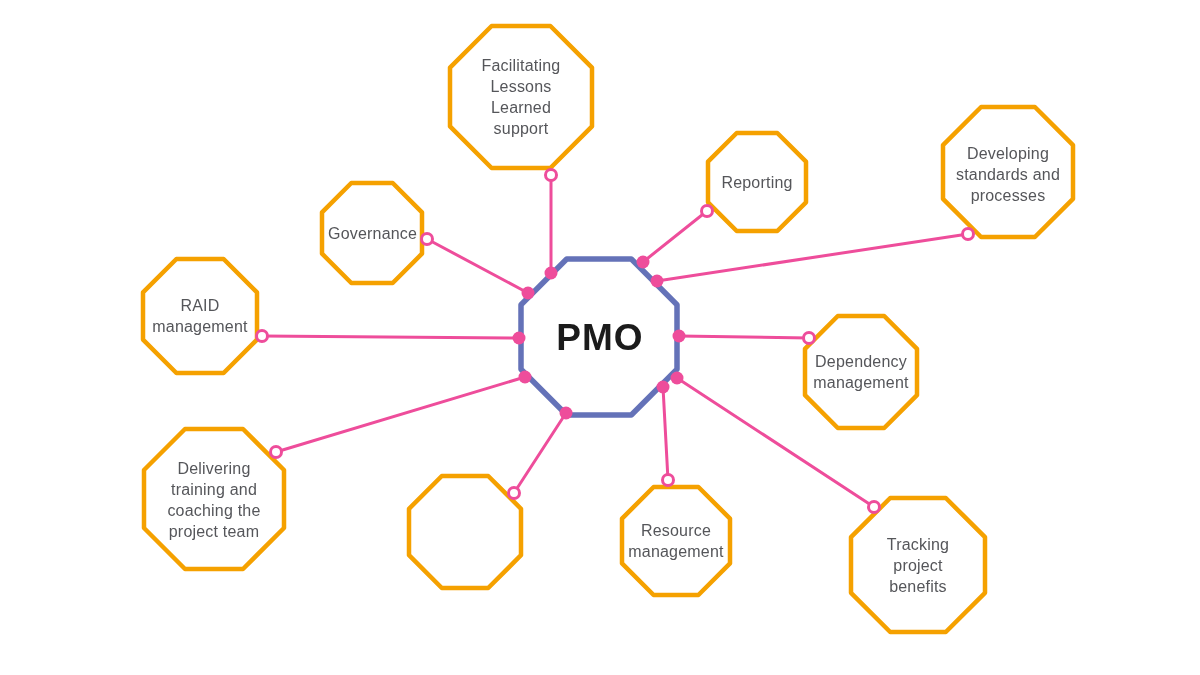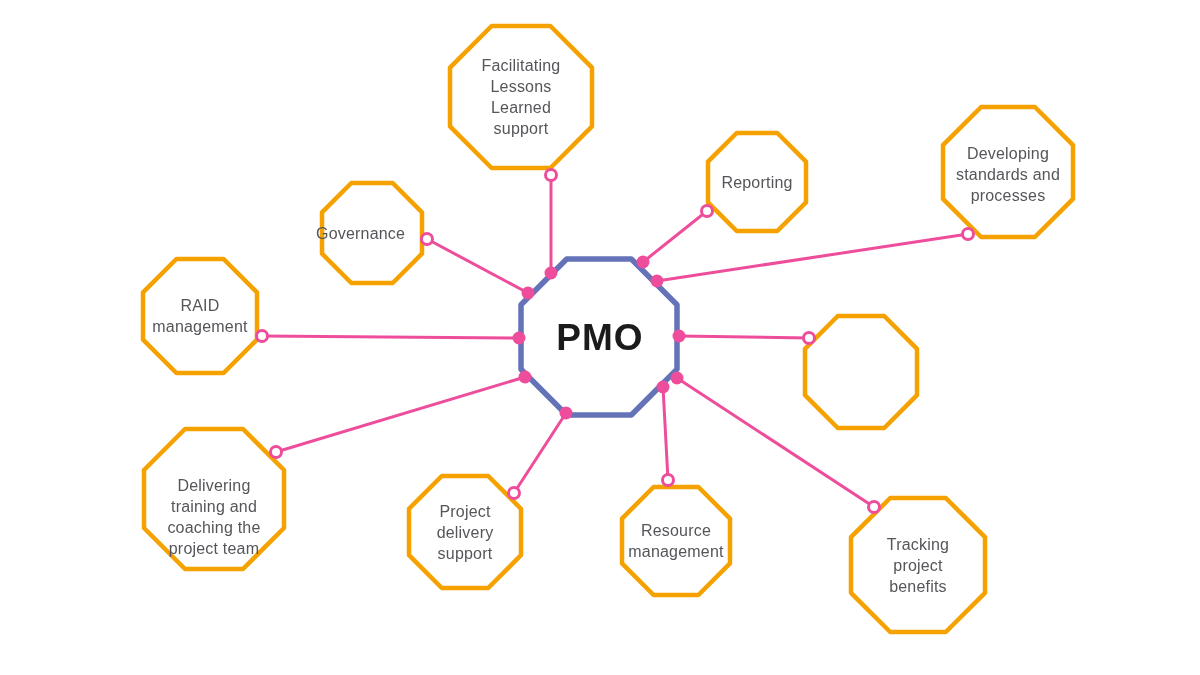--- a/index.html
+++ b/index.html
@@ -106,22 +106,22 @@
       <circle class="dot" cx="566" cy="413" r="6.5"></circle>
       <circle class="dot" cx="663" cy="387" r="6.5"></circle>
       <circle class="dot" cx="677" cy="378" r="6.5"></circle>
     </g>
   </svg>
 
   <div class="layer">
     <div class="node-label" style="left:521px; top:97px; width:100px;"><span>Facilitating Lessons Learned support</span></div>
     <div class="node-label" style="left:757px; top:182px; width:72px;"><span>Reporting</span></div>
     <div class="node-label" style="left:1008px; top:174px; width:118px;"><span>Developing standards and processes</span></div>
-    <div class="node-label" style="left:360px; top:233px; width:88px;"><span>Governance</span></div>
+    <div class="node-label" style="left:372px; top:233px; width:88px;"><span>Governance</span></div>
     <div class="node-label" style="left:200px; top:316px; width:106px;"><span>RAID management</span></div>
-    <div class="node-label" style="left:214px; top:500px; width:116px;margin-top:17px;"><span>Delivering training and coaching the project team</span></div>
-    <div class="node-label" style="left:465px; top:532px; width:84px;"><span>Project delivery support</span></div>
+    <div class="node-label" style="left:861px; top:372px; width:104px;"><span>Dependency management</span></div>
+    <div class="node-label" style="left:214px; top:500px; width:116px;"><span>Delivering training and coaching the project team</span></div>
     <div class="node-label" style="left:676px; top:541px; width:106px;"><span>Resource management</span></div>
     <div class="node-label" style="left:918px; top:565px; width:80px;"><span>Tracking project benefits</span></div>
     <div class="center-label" style="left:600px; top:338px;">PMO</div>
   </div>
 
 </div>
 
 </body></html>

